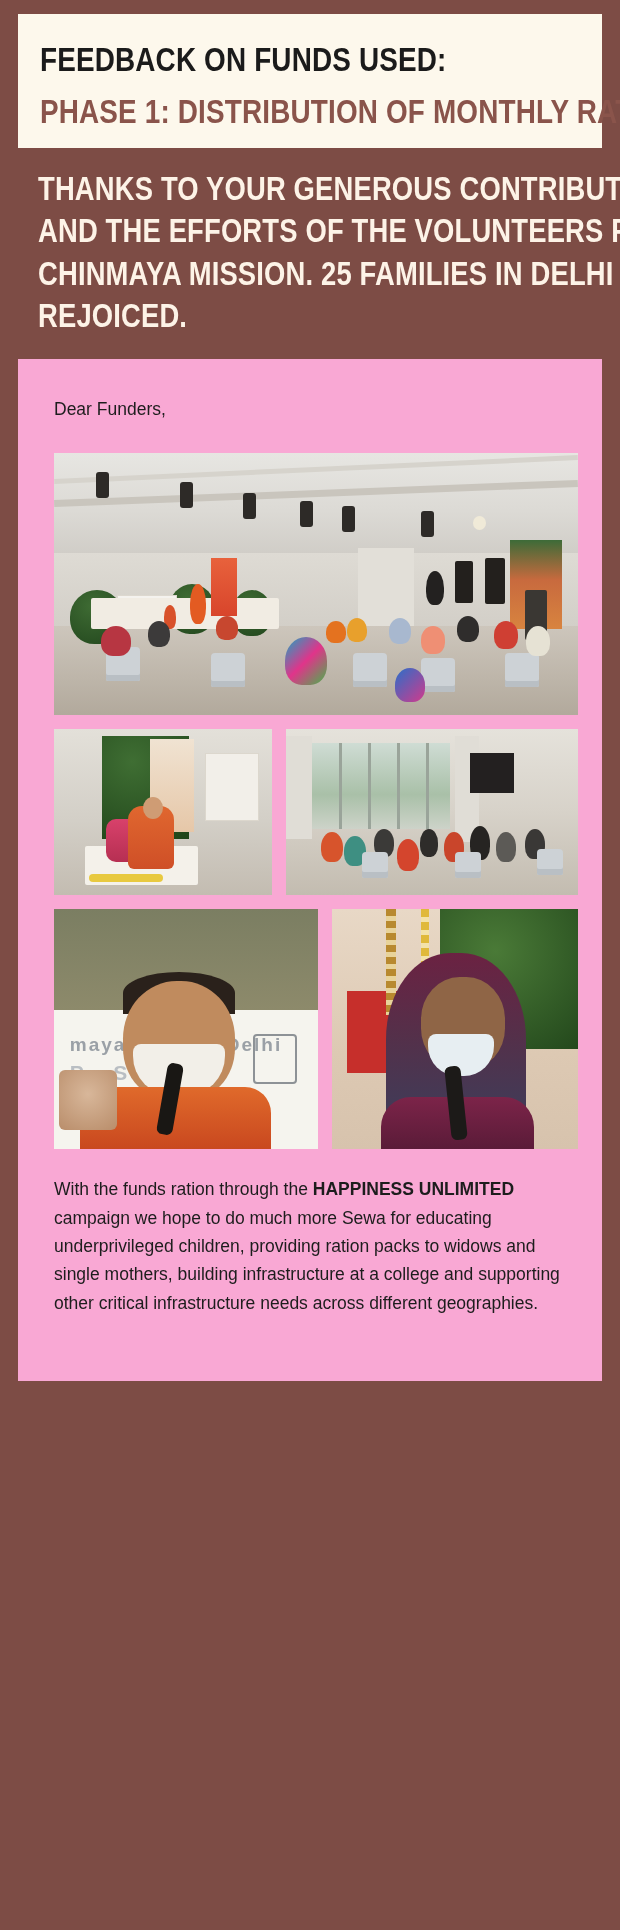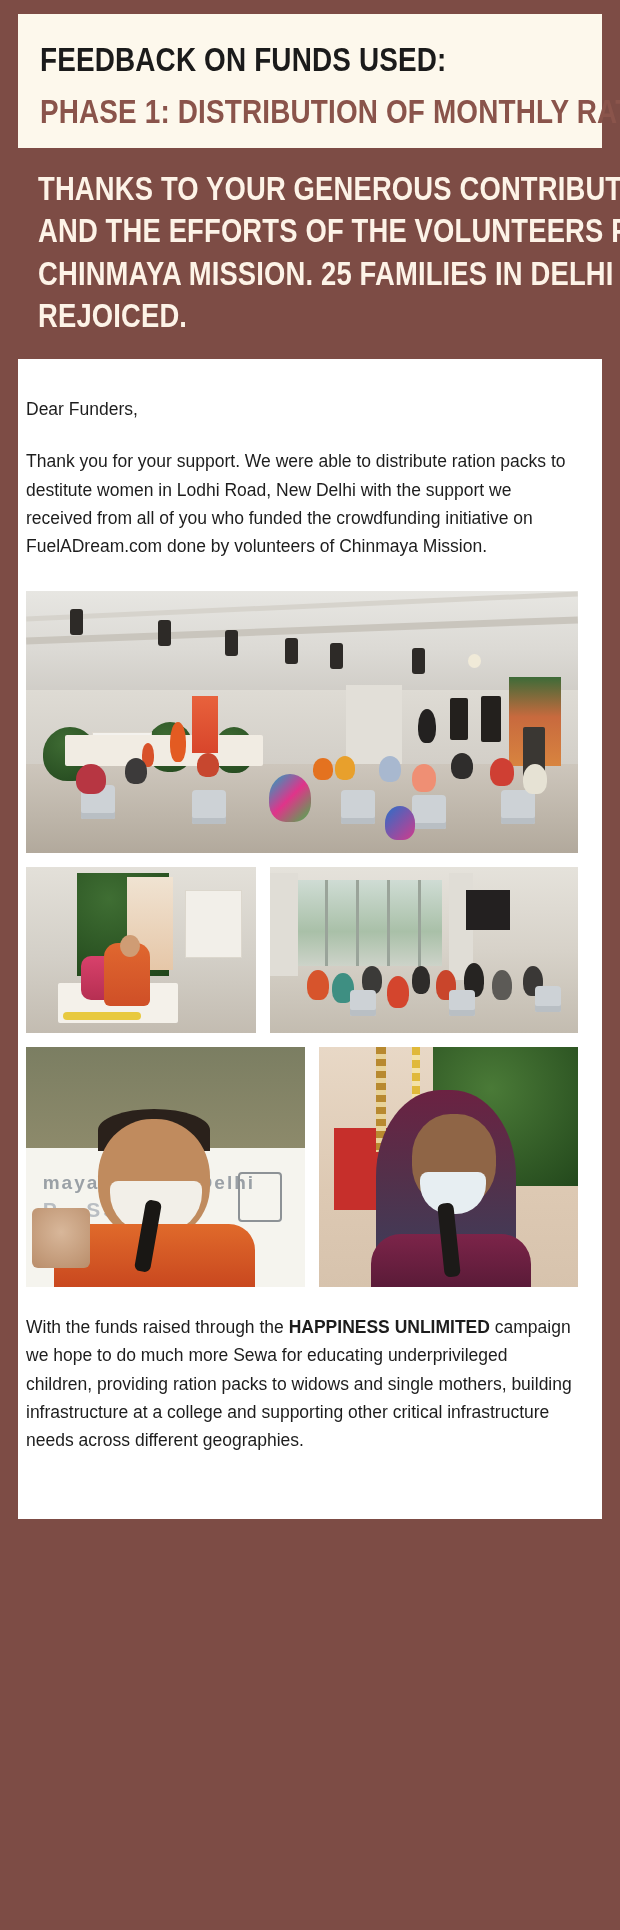--- a/index.html
+++ b/index.html
@@ -49,22 +49,22 @@
     color:#fdf3e7;
     line-height:1.28;
     transform:scaleX(.83);
     transform-origin:left center;
     white-space:nowrap;
     letter-spacing:.2px;
   }
 
   
   .body-card{
-    background:#ffffff;
-    padding:36px 24px 40px 8px;
+    background:#f9a8d4;
+    padding:36px 24px 40px 36px;
     box-sizing:border-box;
   }
   .body-card p{
     margin:0 0 24px 0;
     font-size:17.5px;
     line-height:1.62;
     color:#1d1d1d;
     font-family:"Liberation Sans",sans-serif;
   }
   .body-card p b{font-weight:bold;}
@@ -225,21 +225,20 @@
     <div class="banner-line">THANKS TO YOUR GENEROUS CONTRIBUTIONS</div>
     <div class="banner-line">AND THE EFFORTS OF THE VOLUNTEERS FROM</div>
     <div class="banner-line">CHINMAYA MISSION. 25 FAMILIES IN DELHI</div>
     <div class="banner-line">REJOICED.</div>
   </div>
 
   <div class="body-card">
 
     <p>Dear Funders,</p>
 
-    <p>Thank you for your support. We were able to distribute ration packs to destitute women in Lodhi Road, New Delhi with the support we received from all of you who funded the crowdfunding initiative on FuelADream.com done by volunteers of Chinmaya Mission.</p>
 
     <div class="gallery">
 
       <div class="grid-row">
         <div class="photo ph-hall">
           <div class="inner">
             <div class="ceiling"></div>
             <div class="beam2"></div>
             <div class="beam"></div>
             <div class="lamp" style="left:8%;top:7%"></div>
@@ -355,16 +354,16 @@
             <div class="mask2"></div>
             <div class="body2"></div>
             <div class="mic2"></div>
           </div>
         </div>
       </div>
 
     </div>
 
 
-    <p><span>With the funds raised through the </span><b>HAPPINESS UNLIMITED</b><span> campaign we hope to do much more Sewa for educating underprivileged children, providing ration packs to  widows and single mothers, building infrastructure at a college and supporting other critical infrastructure needs across different geographies.</span></p>
+    <p><span>With the funds ration through the </span><b>HAPPINESS UNLIMITED</b><span> campaign we hope to do much more Sewa for educating underprivileged children, providing ration packs to  widows and single mothers, building infrastructure at a college and supporting other critical infrastructure needs across different geographies.</span></p>
 
   </div>
 </div>
 
 </body></html>

